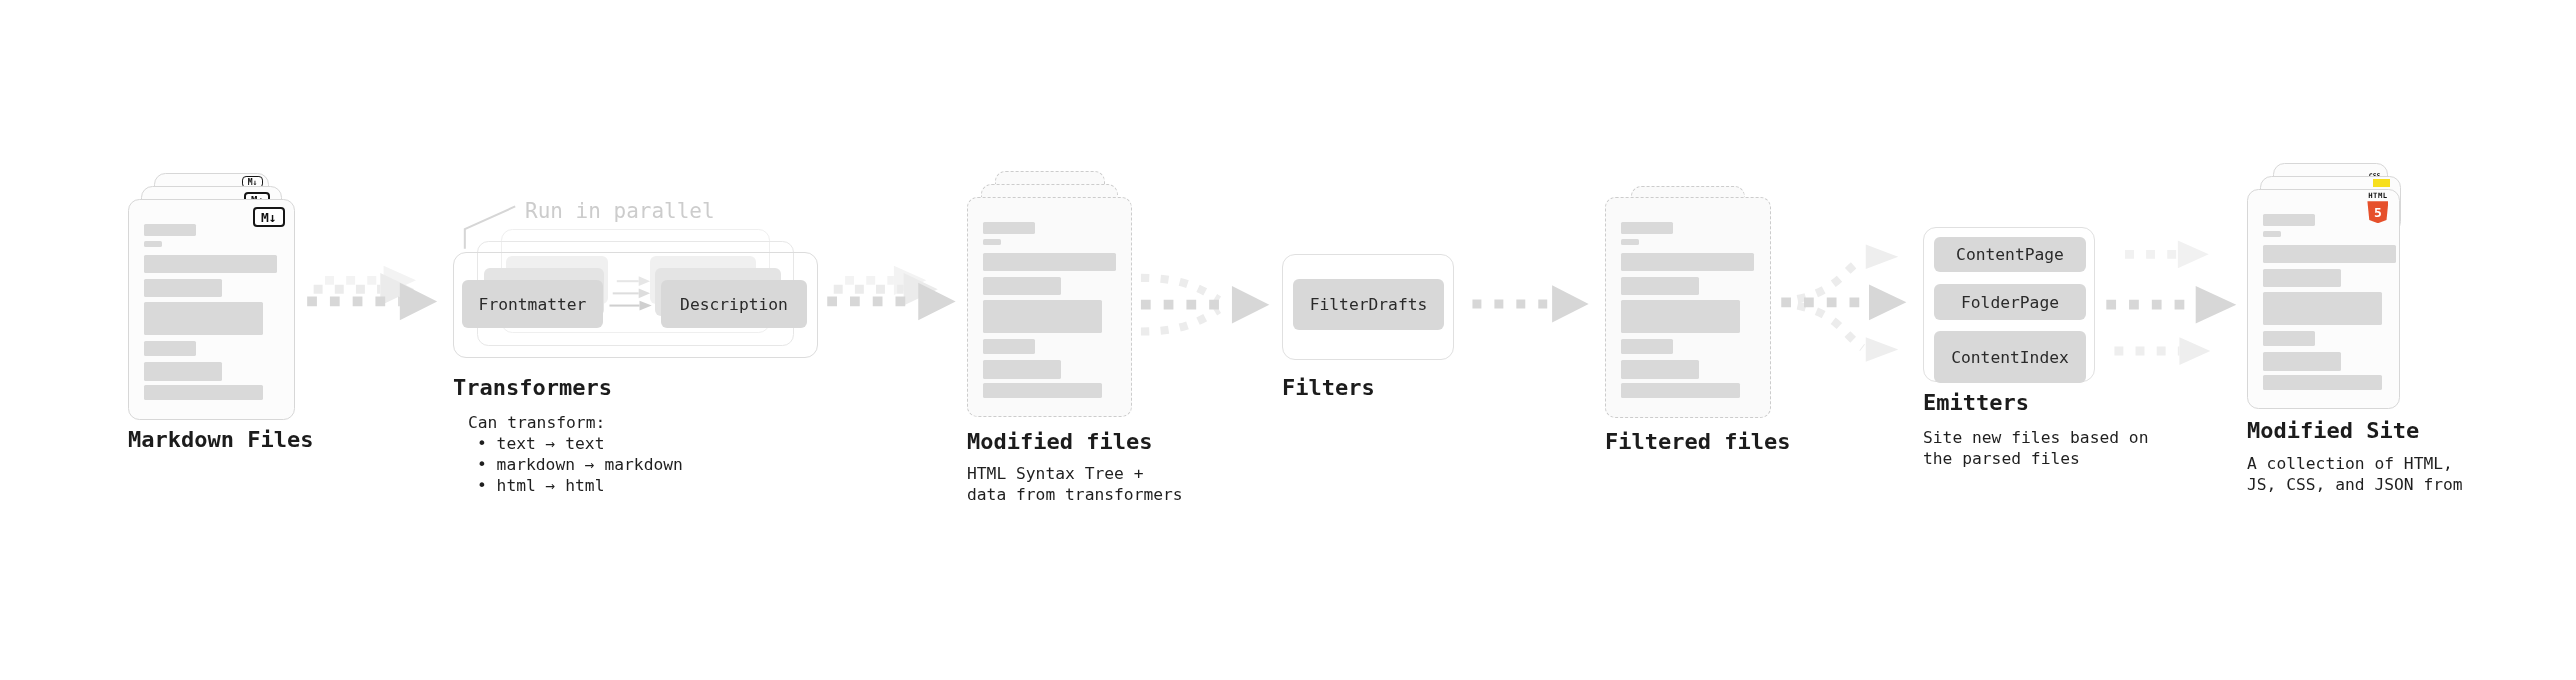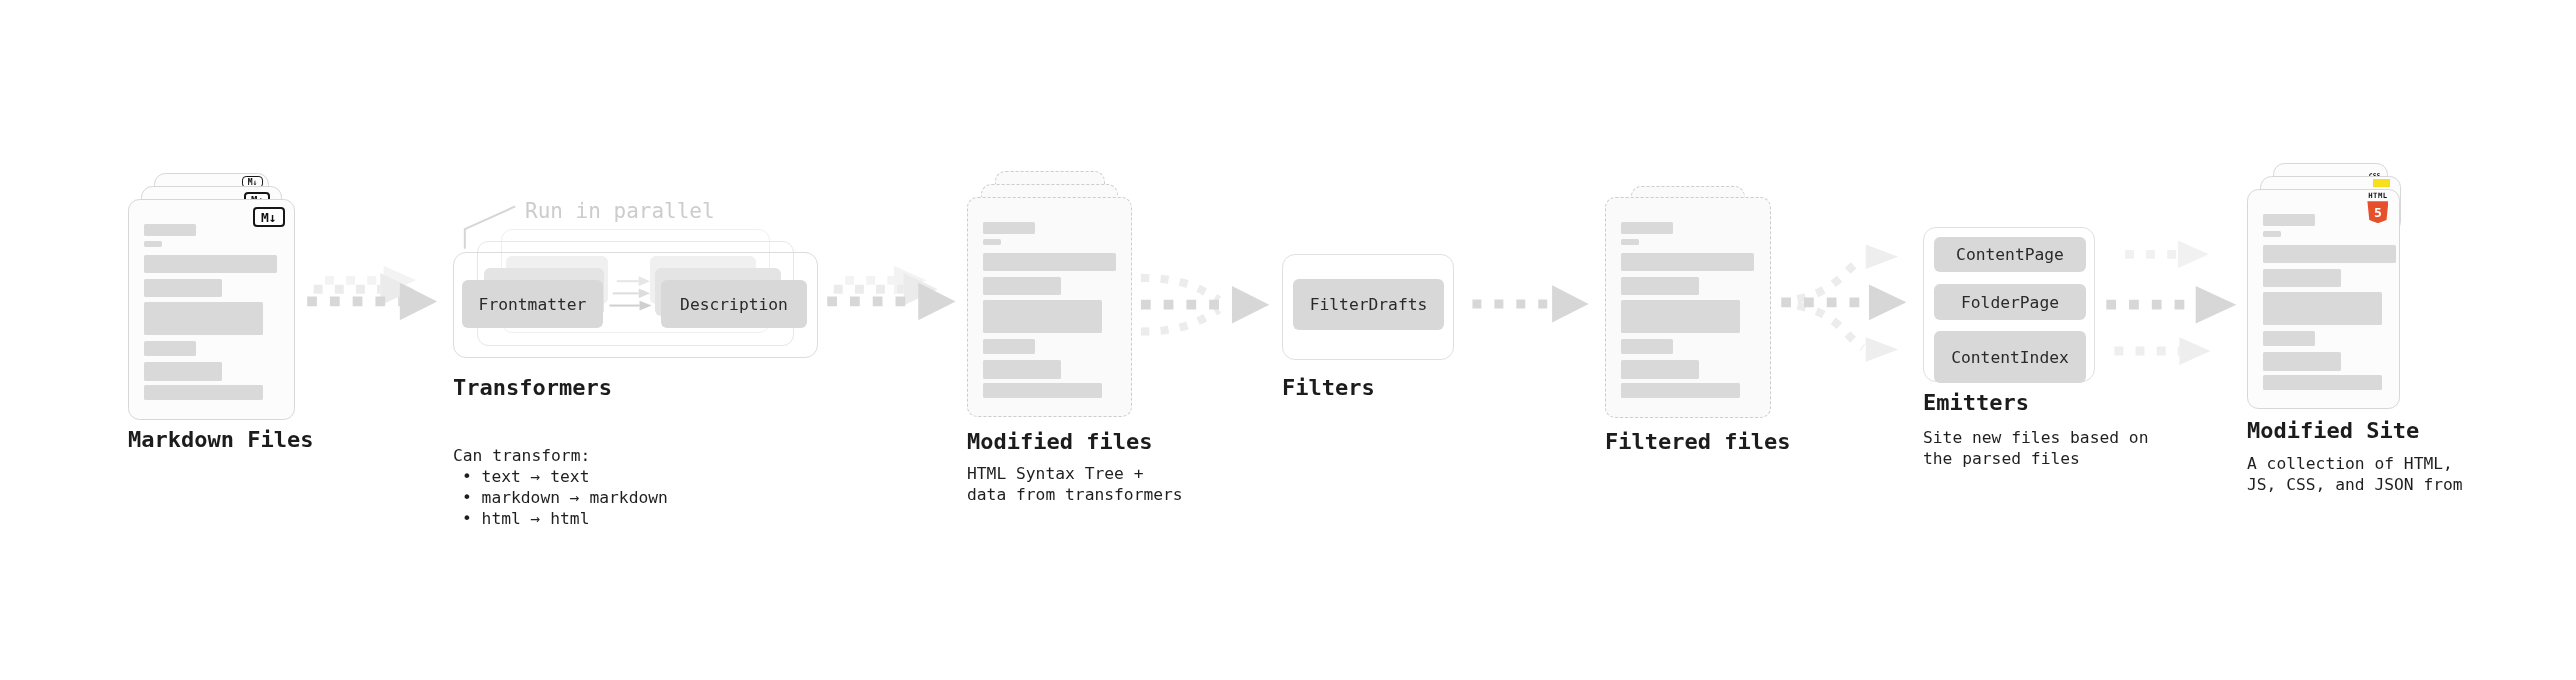--- a/index.html
+++ b/index.html
@@ -78,21 +78,21 @@
   <div class="gbox e1" style="left:484px;top:268px;width:120px;height:48px;"></div>
   <div class="gbox" style="left:462px;top:280px;width:141px;height:48px;">Frontmatter</div>
 
   <div class="gbox e2" style="left:650px;top:256px;width:106px;height:48px;"></div>
   <div class="gbox e1" style="left:655px;top:268px;width:126px;height:48px;"></div>
   <div class="gbox" style="left:661px;top:280px;width:146px;height:48px;">Description</div>
 
   <div class="note-label" style="left:525px;top:199px;">Run in parallel</div>
 
   <div class="stage-title" style="left:453px;top:375px;">Transformers</div>
-  <div class="stage-desc" style="left:453px;top:412px;margin-top:33px;">
+  <div class="stage-desc" style="left:468px;top:412px;">
     <div>Can transform:</div>
     <div class="indent">• text → text</div>
     <div class="indent">• markdown → markdown</div>
     <div class="indent">• html → html</div>
   </div>
 
   <div class="card dashed" style="left:995px;top:171px;width:110px;height:57px;"></div>
   <div class="card dashed" style="left:981px;top:184px;width:137px;height:57px;"></div>
   <div class="card dashed front with-bars" style="left:967px;top:197px;width:165px;height:220px;">
       <div class="bar" style="top: 24.4px; width: 52px; height: 11.4px;"></div>

